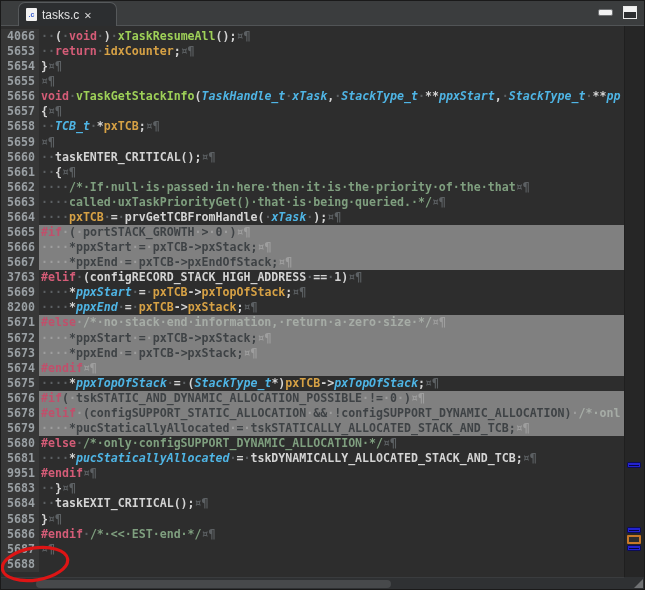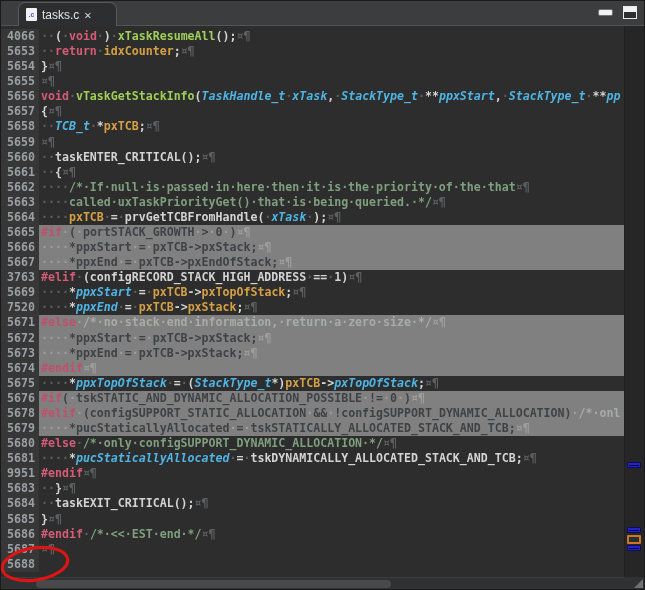--- a/index.html
+++ b/index.html
@@ -83,21 +83,21 @@
         <div class="row"><div class="num">5660</div><div class="code"><span class="tw">··</span><span class="tp">taskENTER_CRITICAL();</span><span class="te">¤¶</span></div></div>
         <div class="row"><div class="num">5661</div><div class="code"><span class="tw">··</span><span class="tp">{</span><span class="te">¤¶</span></div></div>
         <div class="row"><div class="num">5662</div><div class="code"><span class="tw">····</span><span class="tc">/*·If·null·is·passed·in·here·then·it·is·the·priority·of·the·that</span><span class="te">¤¶</span></div></div>
         <div class="row"><div class="num">5663</div><div class="code"><span class="tw">····</span><span class="tc">called·uxTaskPriorityGet()·that·is·being·queried.·*/</span><span class="te">¤¶</span></div></div>
         <div class="row"><div class="num">5664</div><div class="code"><span class="tw">····</span><span class="tv">pxTCB</span><span class="tw">·</span><span class="tp">=</span><span class="tw">·</span><span class="tp">prvGetTCBFromHandle(</span><span class="tw">·</span><span class="tt">xTask</span><span class="tw">·</span><span class="tp">);</span><span class="te">¤¶</span></div></div>
         <div class="row inactive"><div class="num">5665</div><div class="code"><span class="tk">#if</span><span class="tw">·</span><span class="tp">(</span><span class="tw">·</span><span class="tp">portSTACK_GROWTH</span><span class="tw">·</span><span class="tp">&gt;</span><span class="tw">·</span><span class="tp">0</span><span class="tw">·</span><span class="tp">)</span><span class="te">¤¶</span></div></div>
         <div class="row inactive"><div class="num">5666</div><div class="code"><span class="tw">····</span><span class="tp">*ppxStart</span><span class="tw">·</span><span class="tp">=</span><span class="tw">·</span><span class="tp">pxTCB-&gt;pxStack;</span><span class="te">¤¶</span></div></div>
         <div class="row inactive"><div class="num">5667</div><div class="code"><span class="tw">····</span><span class="tp">*ppxEnd</span><span class="tw">·</span><span class="tp">=</span><span class="tw">·</span><span class="tp">pxTCB-&gt;pxEndOfStack;</span><span class="te">¤¶</span></div></div>
         <div class="row"><div class="num">3763</div><div class="code"><span class="tk">#elif</span><span class="tw">·</span><span class="tp">(configRECORD_STACK_HIGH_ADDRESS</span><span class="tw">·</span><span class="tp">==</span><span class="tw">·</span><span class="tp">1)</span><span class="te">¤¶</span></div></div>
         <div class="row"><div class="num">5669</div><div class="code"><span class="tw">····</span><span class="tp">*</span><span class="tt">ppxStart</span><span class="tw">·</span><span class="tp">=</span><span class="tw">·</span><span class="tv">pxTCB</span><span class="tp">-&gt;</span><span class="tv">pxTopOfStack</span><span class="tp">;</span><span class="te">¤¶</span></div></div>
-        <div class="row"><div class="num">7520</div><div class="code"><span class="tw">····</span><span class="tp">*</span><span class="tt">ppxEnd</span><span class="tw">·</span><span class="tp">=</span><span class="tw">·</span><span class="tv">pxTCB</span><span class="tp">-&gt;</span><span class="tv">pxStack</span><span class="tp">;</span><span class="te">¤¶</span></div></div>
+        <div class="row"><div class="num">8200</div><div class="code"><span class="tw">····</span><span class="tp">*</span><span class="tt">ppxEnd</span><span class="tw">·</span><span class="tp">=</span><span class="tw">·</span><span class="tv">pxTCB</span><span class="tp">-&gt;</span><span class="tv">pxStack</span><span class="tp">;</span><span class="te">¤¶</span></div></div>
         <div class="row inactive"><div class="num">5671</div><div class="code"><span class="tk">#else</span><span class="tw">·</span><span class="tc">/*·no·stack·end·information,·return·a·zero·size·*/</span><span class="te">¤¶</span></div></div>
         <div class="row inactive"><div class="num">5672</div><div class="code"><span class="tw">····</span><span class="tp">*ppxStart</span><span class="tw">·</span><span class="tp">=</span><span class="tw">·</span><span class="tp">pxTCB-&gt;pxStack;</span><span class="te">¤¶</span></div></div>
         <div class="row inactive"><div class="num">5673</div><div class="code"><span class="tw">····</span><span class="tp">*ppxEnd</span><span class="tw">·</span><span class="tp">=</span><span class="tw">·</span><span class="tp">pxTCB-&gt;pxStack;</span><span class="te">¤¶</span></div></div>
         <div class="row inactive"><div class="num">5674</div><div class="code"><span class="tk">#endif</span><span class="te">¤¶</span></div></div>
         <div class="row"><div class="num">5675</div><div class="code"><span class="tw">····</span><span class="tp">*</span><span class="tt">ppxTopOfStack</span><span class="tw">·</span><span class="tp">=</span><span class="tw">·</span><span class="tp">(</span><span class="tt">StackType_t</span><span class="tp">*)</span><span class="tv">pxTCB</span><span class="tp">-&gt;</span><span class="tt">pxTopOfStack</span><span class="tp">;</span><span class="te">¤¶</span></div></div>
         <div class="row inactive"><div class="num">5676</div><div class="code"><span class="tk">#if</span><span class="tp">(</span><span class="tw">·</span><span class="tp">tskSTATIC_AND_DYNAMIC_ALLOCATION_POSSIBLE</span><span class="tw">·</span><span class="tp">!=</span><span class="tw">·</span><span class="tp">0</span><span class="tw">·</span><span class="tp">)</span><span class="te">¤¶</span></div></div>
         <div class="row inactive"><div class="num">5678</div><div class="code"><span class="tk">#elif</span><span class="tw">·</span><span class="tp">(configSUPPORT_STATIC_ALLOCATION</span><span class="tw">·</span><span class="tp">&amp;&amp;</span><span class="tw">·</span><span class="tp">!configSUPPORT_DYNAMIC_ALLOCATION)</span><span class="tw">·</span><span class="tc">/*·onl</span></div></div>
         <div class="row inactive"><div class="num">5679</div><div class="code"><span class="tw">····</span><span class="tp">*pucStaticallyAllocated</span><span class="tw">·</span><span class="tp">=</span><span class="tw">·</span><span class="tp">tskSTATICALLY_ALLOCATED_STACK_AND_TCB;</span><span class="te">¤¶</span></div></div>
         <div class="row"><div class="num">5680</div><div class="code"><span class="tk">#else</span><span class="tw">·</span><span class="tc">/*·only·configSUPPORT_DYNAMIC_ALLOCATION·*/</span><span class="te">¤¶</span></div></div>
         <div class="row"><div class="num">5681</div><div class="code"><span class="tw">····</span><span class="tp">*</span><span class="tt">pucStaticallyAllocated</span><span class="tw">·</span><span class="tp">=</span><span class="tw">·</span><span class="tp">tskDYNAMICALLY_ALLOCATED_STACK_AND_TCB;</span><span class="te">¤¶</span></div></div>

